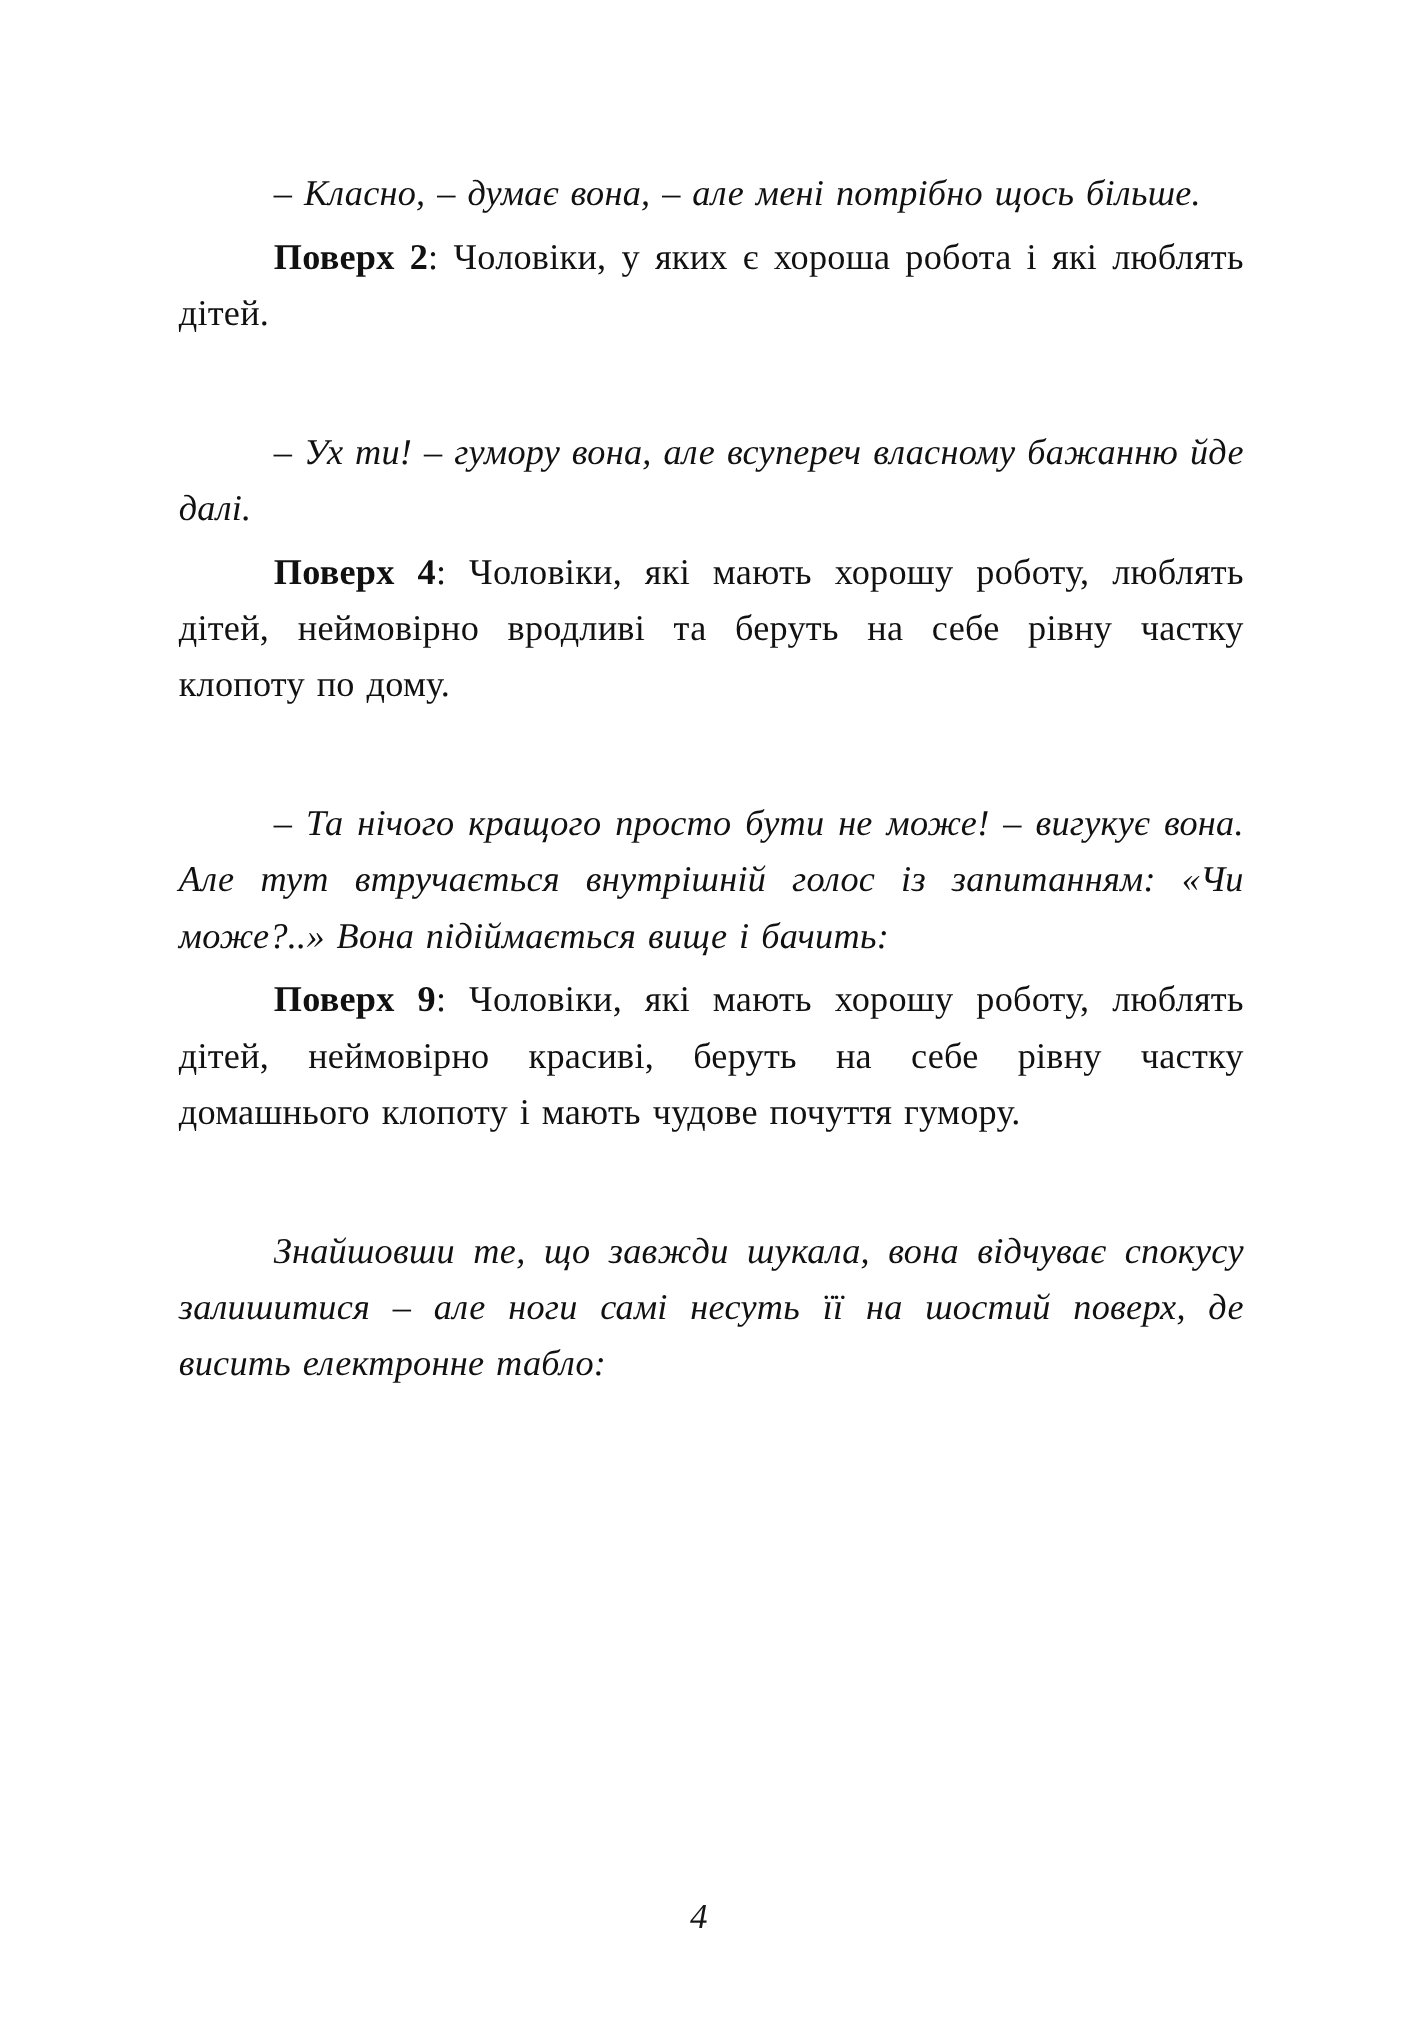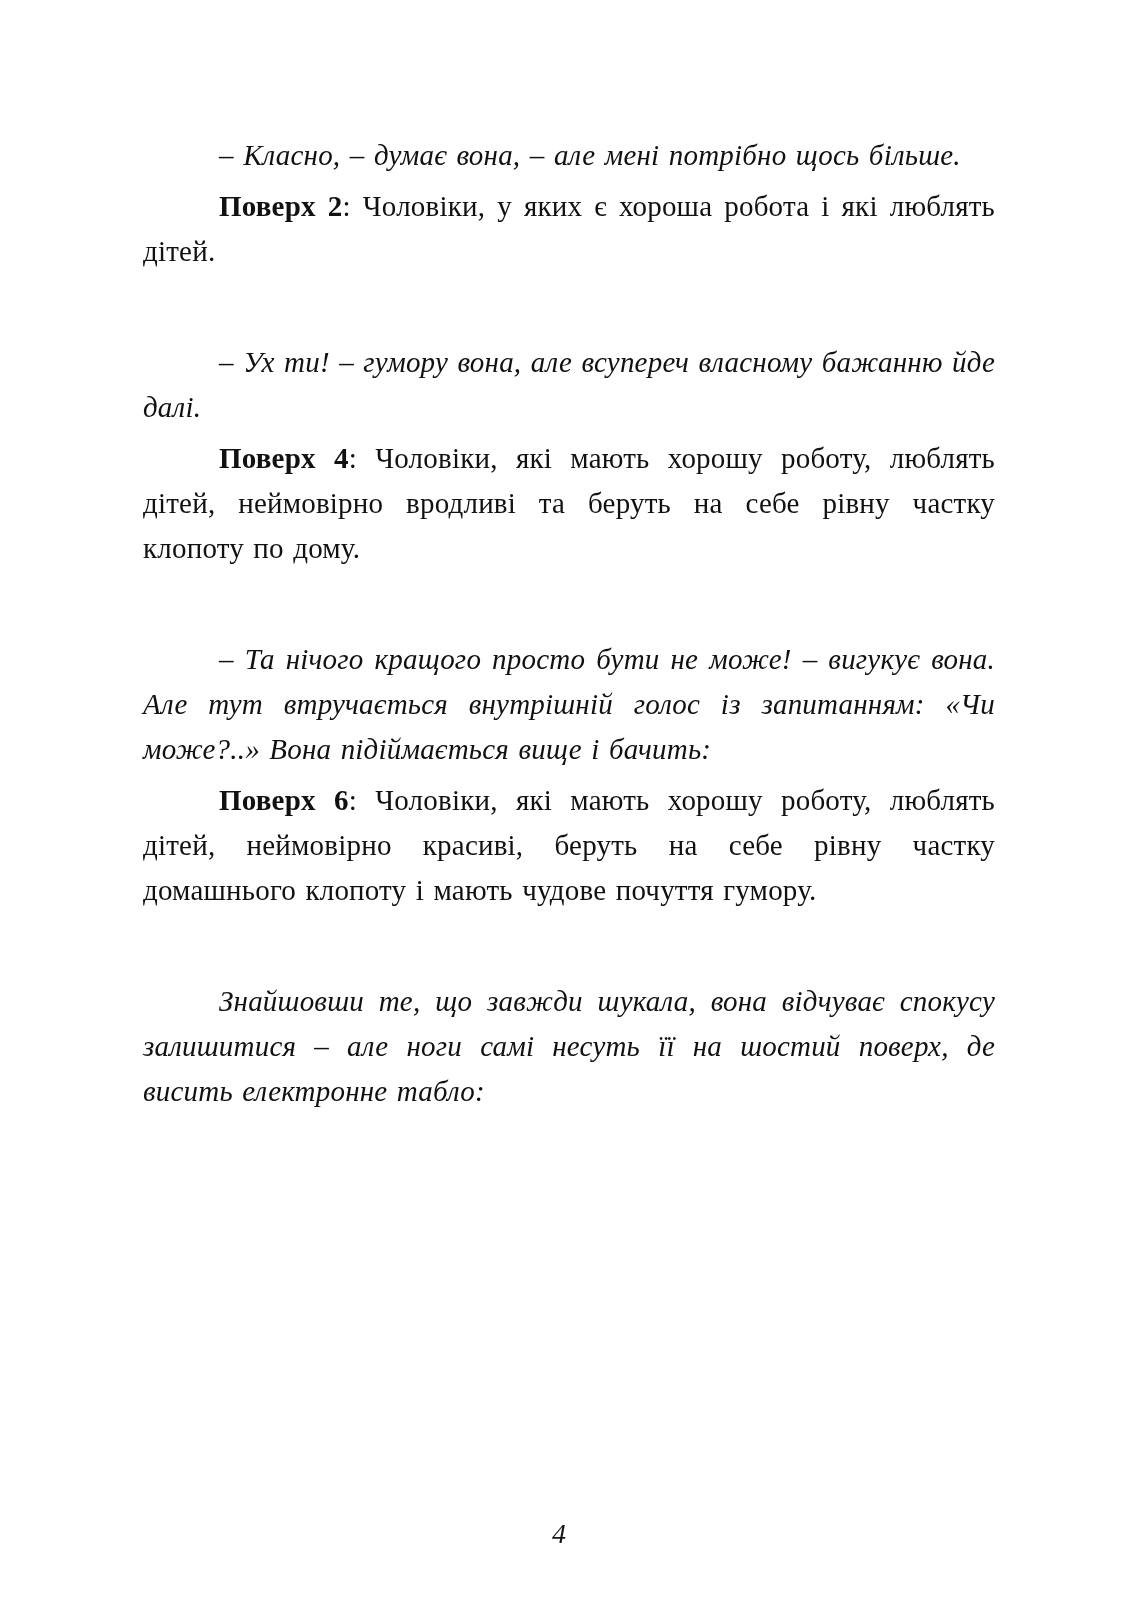--- a/index.html
+++ b/index.html
@@ -68,20 +68,20 @@
     <p class="paragraph p-normal"><span class="floor-label">Поверх 2</span><span>: Чоловіки, у яких є хороша робота і які люблять дітей.</span></p>
 
 
 
     <p class="paragraph p-italic block-gap">– Ух ти! – гумору вона, але всупереч власному бажанню йде далі.</p>
 
     <p class="paragraph p-normal"><span class="floor-label">Поверх 4</span><span>: Чоловіки, які мають хорошу роботу, люблять дітей, неймовірно вродливі та беруть на себе рівну частку клопоту по дому.</span></p>
 
     <p class="paragraph p-italic block-gap">– Та нічого кращого просто бути не може! – вигукує вона. Але тут втручається внутрішній голос із запитанням: «Чи може?..» Вона підіймається вище і бачить:</p>
 
-    <p class="paragraph p-normal"><span class="floor-label">Поверх 6</span><span>: Чоловіки, які мають хорошу роботу, люблять дітей, неймовірно красиві, беруть на себе рівну частку домашнього клопоту і мають чудове почуття гумору.</span></p>
+    <p class="paragraph p-normal"><span class="floor-label">Поверх 9</span><span>: Чоловіки, які мають хорошу роботу, люблять дітей, неймовірно красиві, беруть на себе рівну частку домашнього клопоту і мають чудове почуття гумору.</span></p>
 
     <p class="paragraph p-italic block-gap">Знайшовши те, що завжди шукала, вона відчуває спокусу залишитися – але ноги самі несуть її на шостий поверх, де висить електронне табло:</p>
 
   </div>
 
   <div class="page-number">4</div>
 </div>
 
 </body></html>

